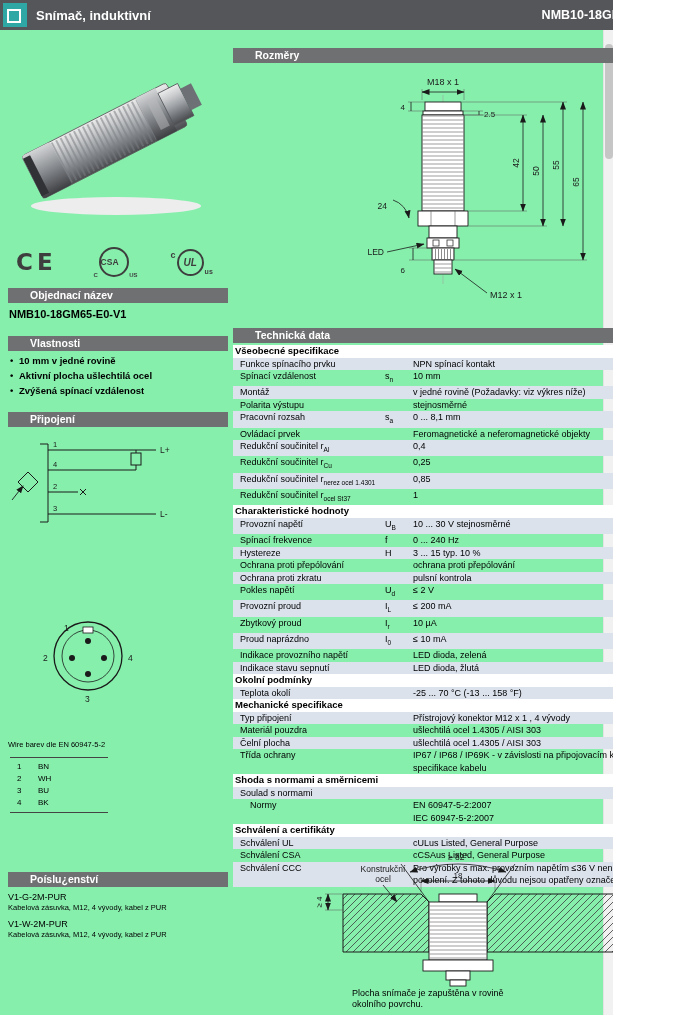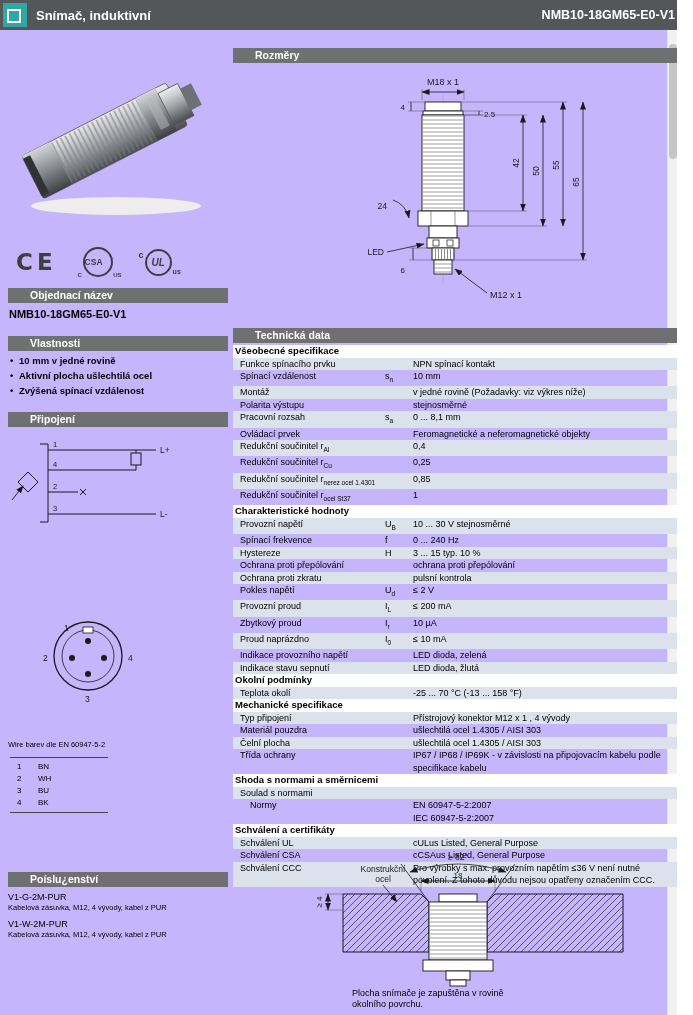--- a/index.html
+++ b/index.html
@@ -1,18 +1,18 @@
 <!DOCTYPE html>
 <html><head>
 <meta charset="utf-8">
 <style>
   *{margin:0;padding:0;box-sizing:border-box}
   html,body{background:#fff}
   body{width:693px;height:1015px;font-family:"Liberation Sans",sans-serif;color:#000}
-  .page{position:relative;width:677px;height:1015px;background:#c4b5fd;overflow:hidden}
+  .page{position:relative;width:613px;height:1015px;background:#86efac;overflow:hidden}
 
   
   .topbar{position:absolute;left:0;top:0;width:693px;height:30px;background:#54565a;display:flex;align-items:center}
   .brand{width:24px;height:24px;margin:0 9px 0 3px;background:#2fa7a5;position:relative;flex:none}
   .brand::after{content:"";position:absolute;left:4px;bottom:4px;width:10px;height:10px;border:2px solid #fff}
   .topbar-title{color:#fff;font-weight:bold;font-size:13px}
   .topbar-part{color:#fff;font-weight:bold;font-size:12.5px;margin-left:auto;margin-right:18px}
 
   
   .scrollbar{position:absolute;right:0;top:30px;width:10px;height:985px;background:#f1f1f1;border-left:1px solid #e3e3e3}
@@ -32,21 +32,21 @@
 
   .wire-note{font-size:7.5px;line-height:10px}
   .core-table{width:98px;border-top:1px solid #444;border-bottom:1px solid #444;font-size:8px;padding:3px 0;margin-left:2px}
   .crow{display:flex;line-height:12px}
   .cnum{width:28px;padding-left:7px}
 
   .acc-name{font-weight:normal;font-size:9px;line-height:12px}
   .acc-desc{font-size:7.5px;line-height:10px;margin-bottom:5px}
 
   
-  .certs{display:flex;align-items:center;gap:26px;height:36px;padding-left:8px}
+  .certs{display:flex;align-items:center;gap:42px;height:36px;padding-left:8px}
   .ce{font-family:"DejaVu Sans",sans-serif;font-size:23px;font-weight:bold;color:#3e3e3e;letter-spacing:4px}
   .csa{width:30px;height:30px;border:2.5px solid #3e3e3e;border-radius:50%;display:flex;align-items:center;font-size:8.5px;font-weight:bold;color:#3e3e3e;position:relative}
   .csa-c{position:absolute;left:-7px;bottom:-3px;font-size:6px;font-weight:bold;color:#3e3e3e}
   .csa-us{position:absolute;right:-11px;bottom:-3px;font-size:6px;font-weight:bold;color:#3e3e3e}
   .ul{display:flex;align-items:flex-start}
   .ul-pre{font-size:9px;font-weight:bold;color:#3e3e3e;margin-top:1px;margin-right:1px}
   .ul-circle{width:27px;height:27px;border:2.5px solid #3e3e3e;border-radius:50%;display:flex;align-items:center;justify-content:center;font-style:italic;font-weight:bold;font-size:10px;color:#3e3e3e}
   .ul-post{font-size:7px;font-weight:bold;color:#3e3e3e;margin-top:19px;margin-left:1px}
 
   

